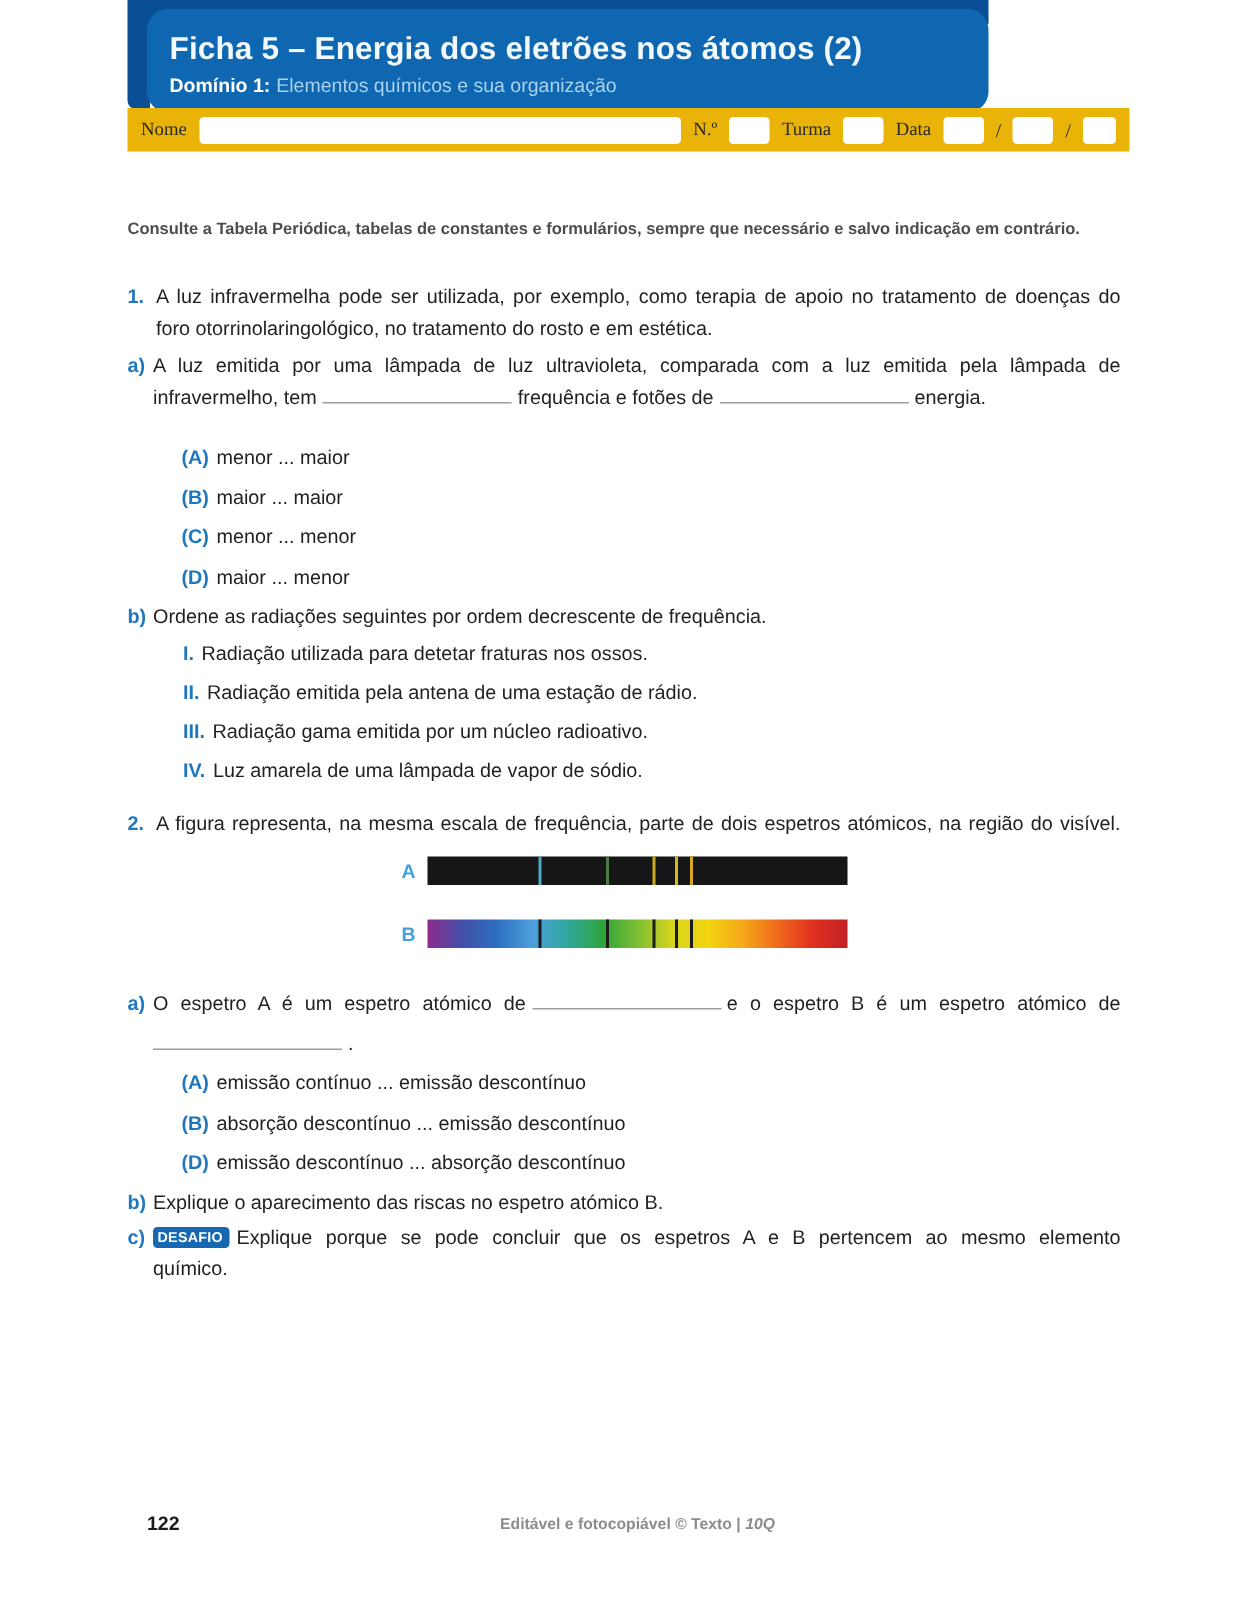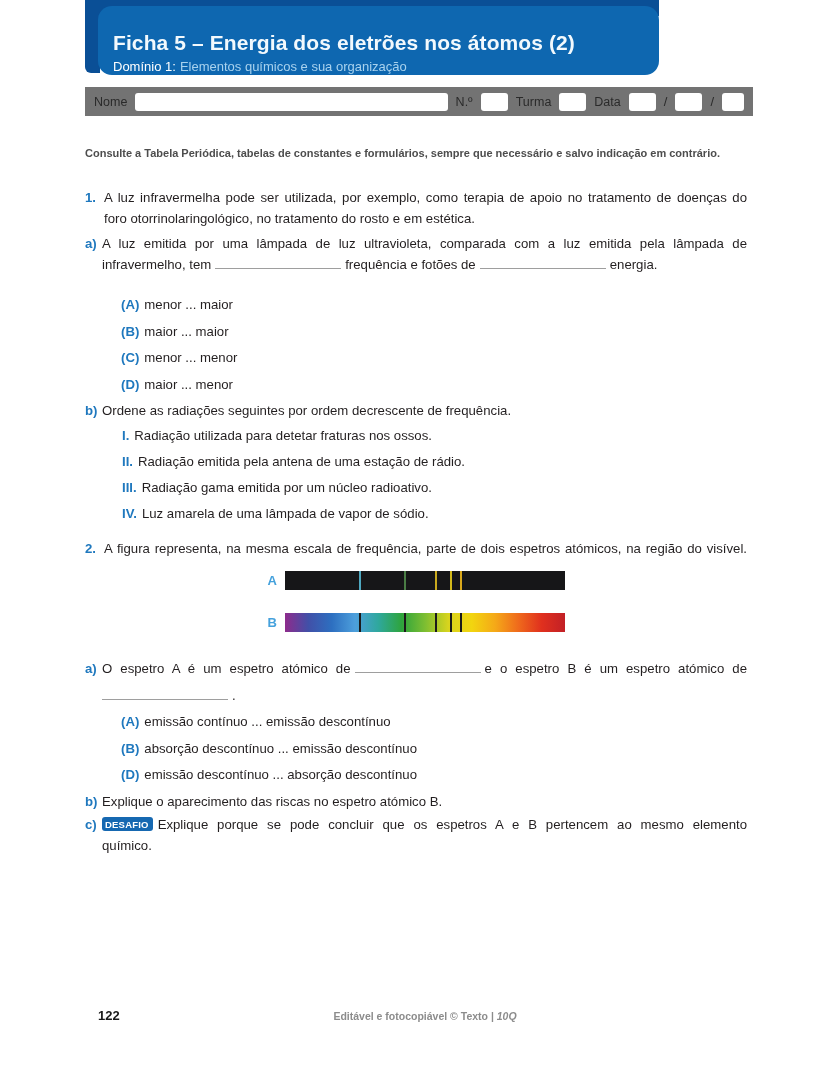--- a/index.html
+++ b/index.html
@@ -7,30 +7,30 @@
   .page {
     position:relative; width:828px; height:1077px; background:#ffffff;
     font-family:"Liberation Sans","DejaVu Sans",sans-serif; color:#231f20;
     overflow:hidden; margin:0 auto;
   }
   
   .header-band { position:absolute; left:98px; top:0; width:561px; height:16px; background:#0a4f96; }
   .header-strip { position:absolute; left:85px; top:0; width:15px; height:73px; background:#0a4f96; border-radius:0 0 0 6px; }
   .header-box {
     position:absolute; left:98px; top:6px; width:561px; height:69px;
-    background:#0e67b0; border-radius:14px; padding:24px 14px 0 15px;
+    background:#0e67b0; border-radius:14px; padding:14px 14px 0 15px;
   }
   .title { color:#f2f9fd; font-size:21px; font-weight:700; letter-spacing:.1px; line-height:26px; }
   .subtitle { margin-top:2px; font-size:13px; line-height:17px; }
-  .sub-label { color:#ffffff; font-weight:400; margin-right:4px; }
+  .sub-label { color:#ffffff; font-weight:700; margin-right:4px; }
   .sub-text { color:#a8d2ee; }
   
   .id-row {
-    position:absolute; left:85px; top:87px; width:668px; height:29px;
-    background:#737373; display:flex; align-items:center; padding:0 9px; gap:8px;
+    position:absolute; left:85px; top:72px; width:668px; height:29px;
+    background:#eab308; display:flex; align-items:center; padding:0 9px; gap:8px;font-family:Liberation Serif, serif;
   }
   .id-label { font-size:12.5px; color:#2a2a2a; white-space:nowrap; }
   .id-sep { font-size:13px; color:#2a2a2a; }
   .id-input { background:#ffffff; border-radius:3px; height:18px; }
   .id-input.name { flex:1; }
   .id-input.small { width:27px; }
   .id-input.tiny { width:22px; }
   
   .content { position:absolute; left:85px; top:140px; width:662px; font-size:13.2px; line-height:21px; }
   .instruction { margin-top:6px; font-size:11px; line-height:14px; font-weight:700; color:#4d4d4d; }

